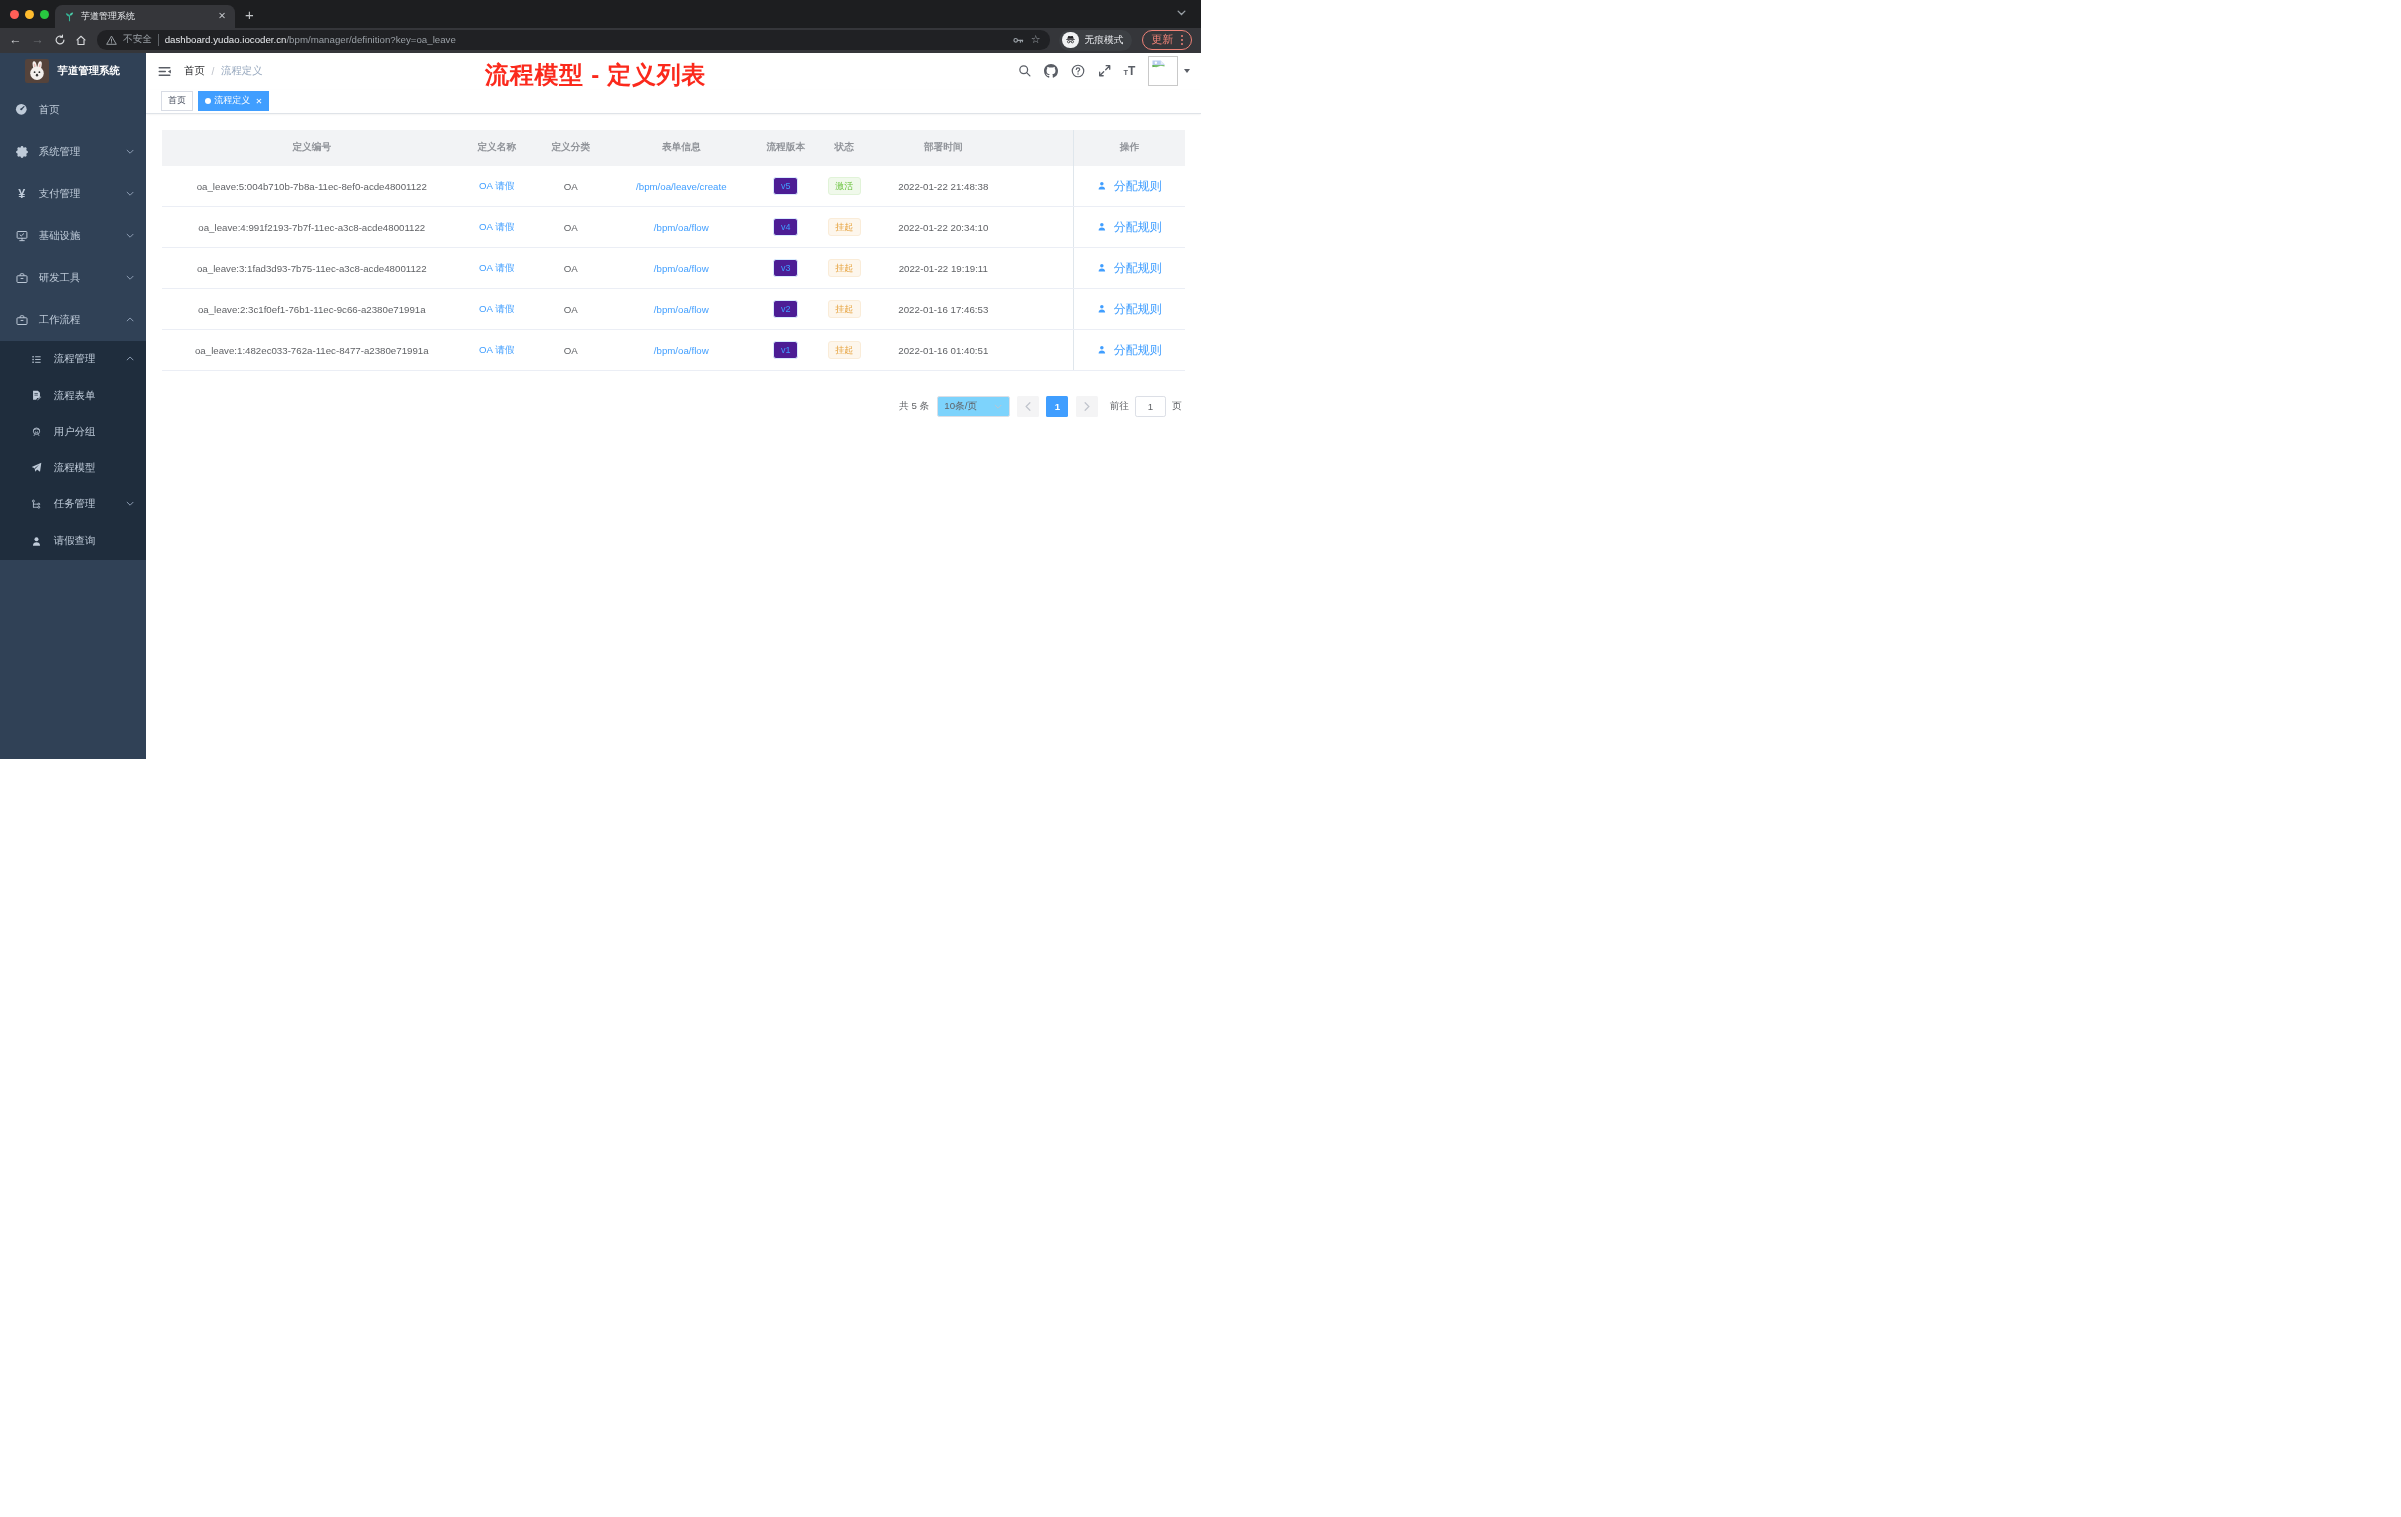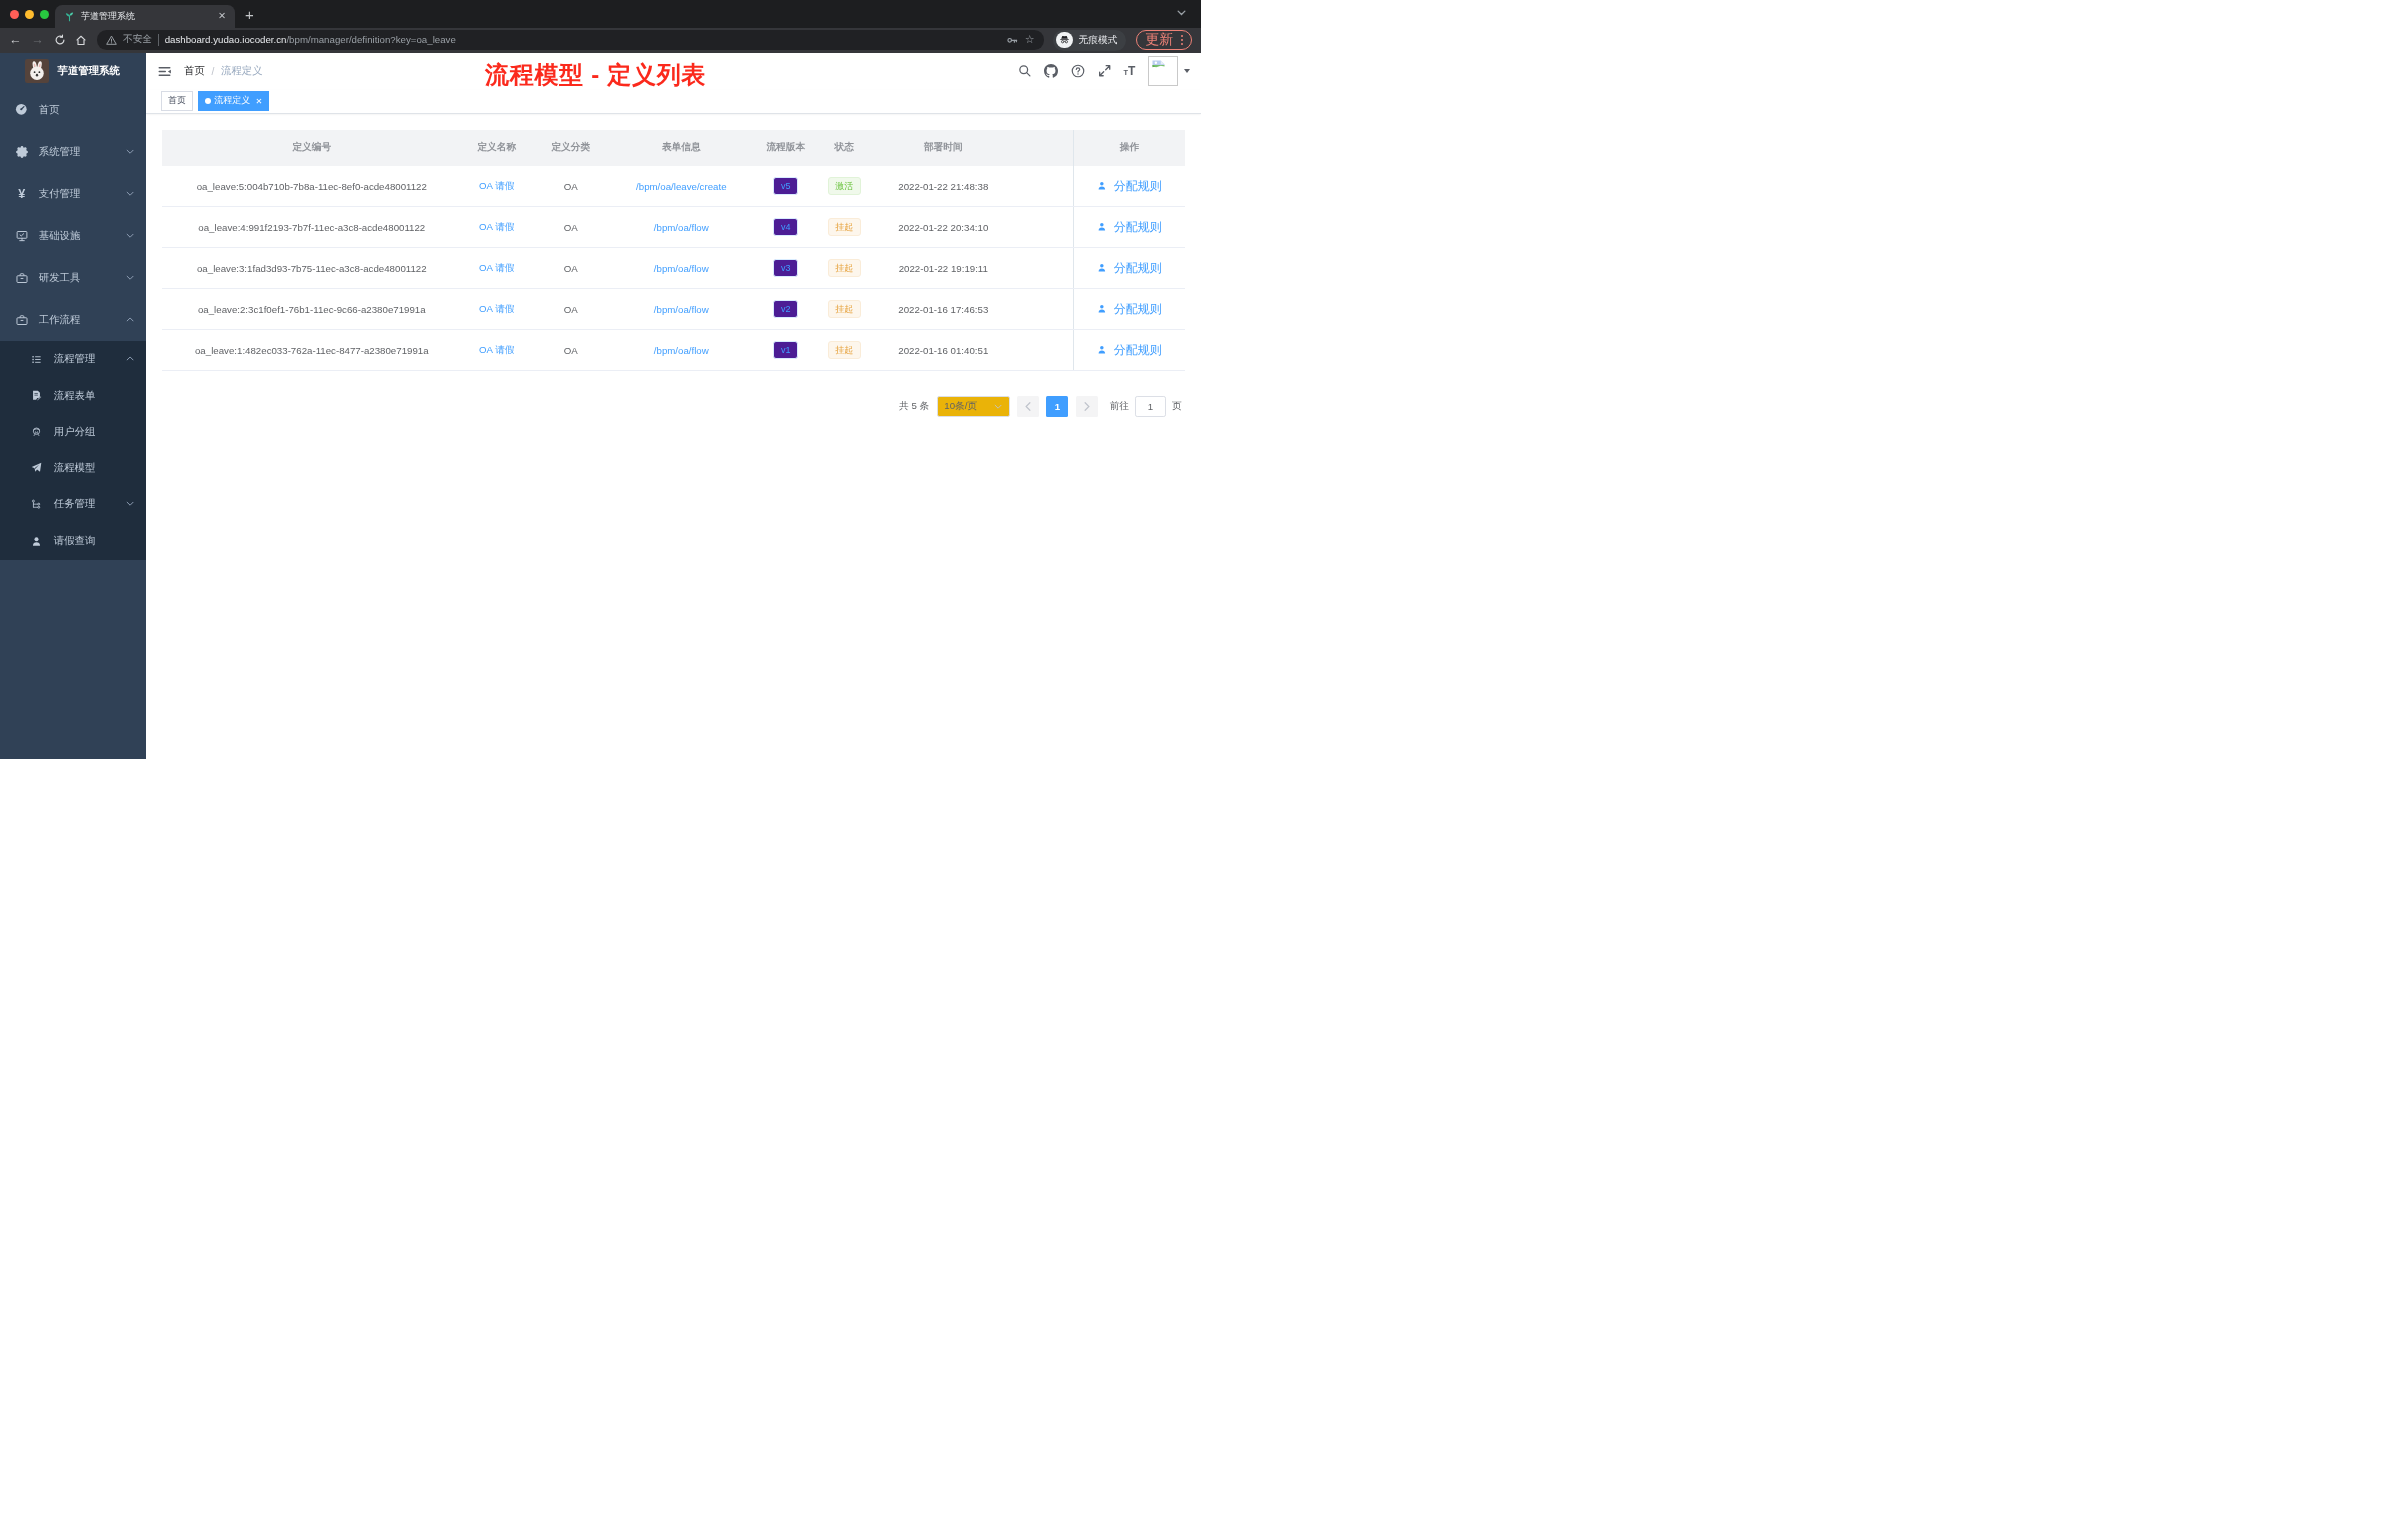--- a/index.html
+++ b/index.html
@@ -25,21 +25,21 @@
   .omnibox { flex:1; height:19.3px; background:#202124; border-radius:9.7px; display:flex; align-items:center;
              padding:0 9px; gap:6px; color:#9aa0a6; font-size:9.7px; min-width:0; }
   .omnibox .sep { width:0.7px; height:12px; background:#5f6368; }
   .url { flex:1; white-space:nowrap; overflow:hidden; }
   .url .domain { color:#e8eaed; } .url .path { color:#9aa0a6; }
   .omni-star { color:#9aa0a6; font-size:11px; }
   .incog-chip { height:21px; background:#3c3f43; border-radius:10.4px; display:flex; align-items:center;
                 gap:6px; padding:0 9px 0 3px; color:#e8eaed; font-size:9.7px; }
   .incog-circle { width:16.3px; height:16.3px; background:#f1f3f4; border-radius:50%; display:flex; align-items:center; justify-content:center; }
   .update-pill { height:19.3px; border:1.5px solid #ee8277; border-radius:10.4px; display:flex; align-items:center;
-                 gap:7.4px; padding:0 8.2px; color:#ee8277; font-size:14px; }
+                 gap:7.4px; padding:0 8.2px; color:#ee8277; font-size:11px; }
   .kebab { display:flex; flex-direction:column; gap:1.5px; }
   .kebab i { width:2.2px; height:2.2px; border-radius:50%; background:#ee8277; display:block; }
 
   
   .app { display:flex; height:706px; }
 
   
   .sidebar { width:146px; flex:0 0 146px; background:#304156; color:#bfcbd9; overflow:hidden; }
   .logo { height:36px; display:flex; align-items:center; gap:9px; padding-left:24.5px; }
   .logo-title { color:#fff; font-weight:bold; font-size:10.4px; }
@@ -90,21 +90,21 @@
   .badge.version { background:#4c1d95; border-color:#d9ecff; color:#409eff; }
   .badge.success { background:#f0f9eb; border-color:#e1f3d8; color:#67c23a; }
   .badge.warning { background:#fdf6ec; border-color:#faecd8; color:#e6a23c; }
   .op-link { color:#409eff; display:inline-flex; align-items:center; gap:7px; cursor:pointer; font-size:12px; }
 
   
   .pagination { display:flex; align-items:center; justify-content:flex-end; gap:7.4px; margin-top:25px;
                 padding-right:3px; font-size:9.7px; color:#606266; }
   .pg-total { margin-right:0; }
   .pg-select { width:73px; height:21px; border:0.7px solid #dcdfe6; border-radius:2.2px; display:flex;
-               align-items:center; justify-content:space-between; padding:0 6.7px; background:#eab308; cursor:pointer; }
+               align-items:center; justify-content:space-between; padding:0 6.7px; background:#7dd3fc; cursor:pointer; }
   .pg-select .sel-caret { color:#c0c4cc; }
   .pg-btn { min-width:22px; height:21px; background:#f4f4f5; border-radius:1.5px; display:flex; align-items:center;
             justify-content:center; color:#c0c4cc; cursor:pointer; }
   .pg-page { min-width:22px; height:21px; background:#409eff; color:#fff; border-radius:1.5px; display:flex;
              align-items:center; justify-content:center; font-weight:bold; cursor:pointer; }
   .pg-goto { display:flex; align-items:center; gap:6px; margin-left:4.5px; }
   .pg-input { width:31px; height:21px; border:0.7px solid #dcdfe6; border-radius:2.2px; text-align:center;
               font-size:9.7px; color:#606266; font-family:inherit; }
 </style>
 </head>

